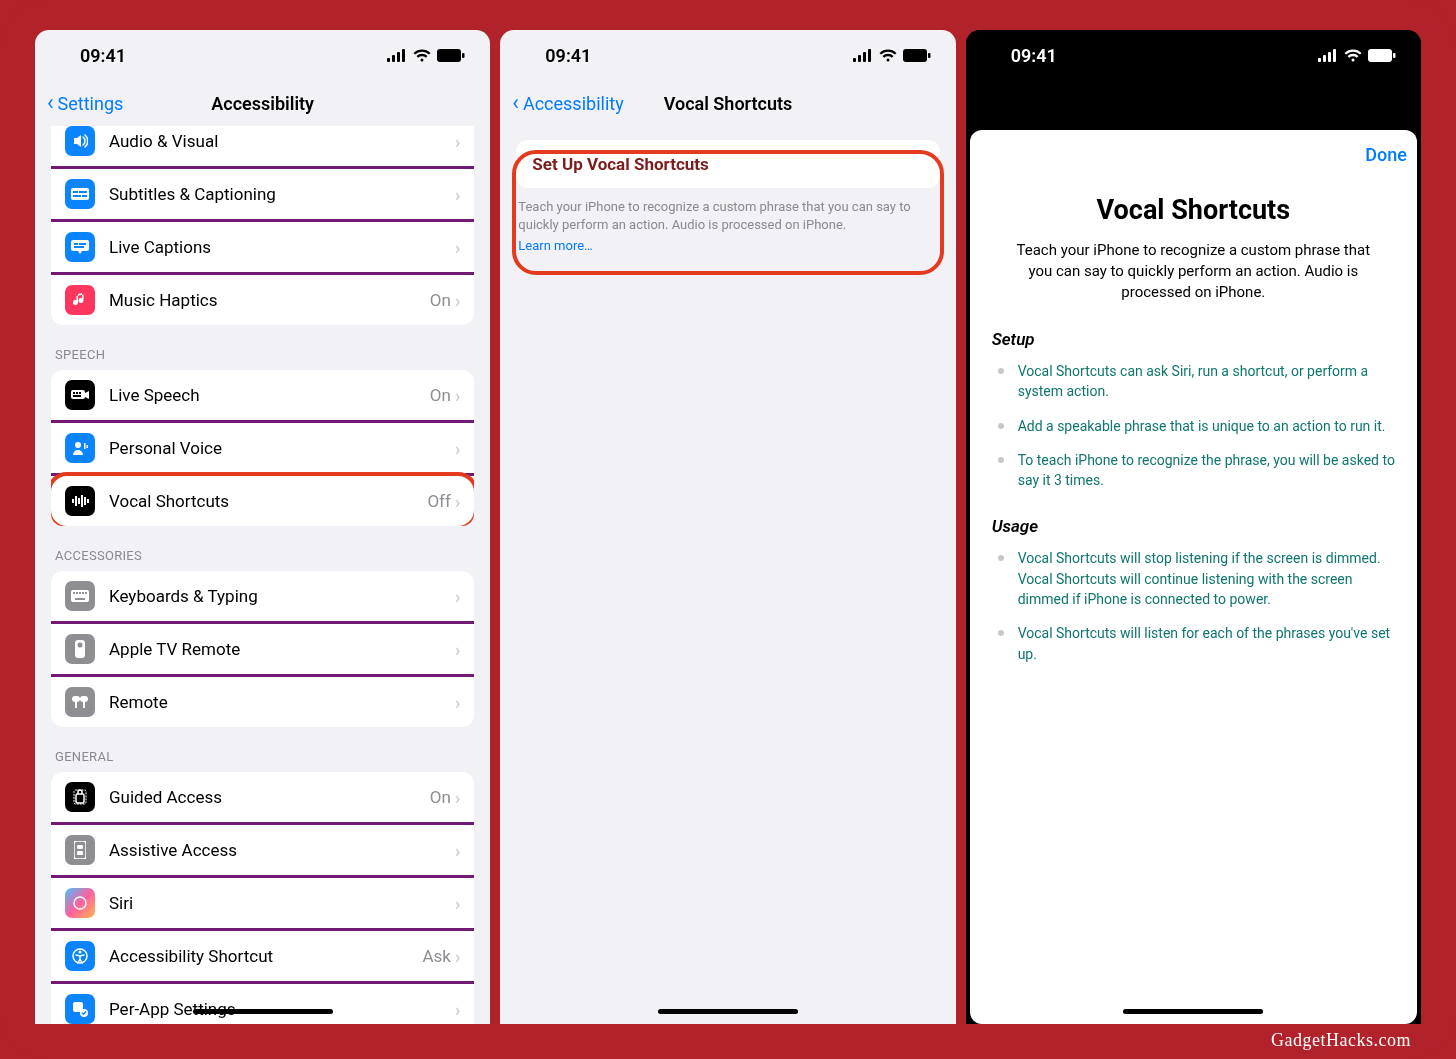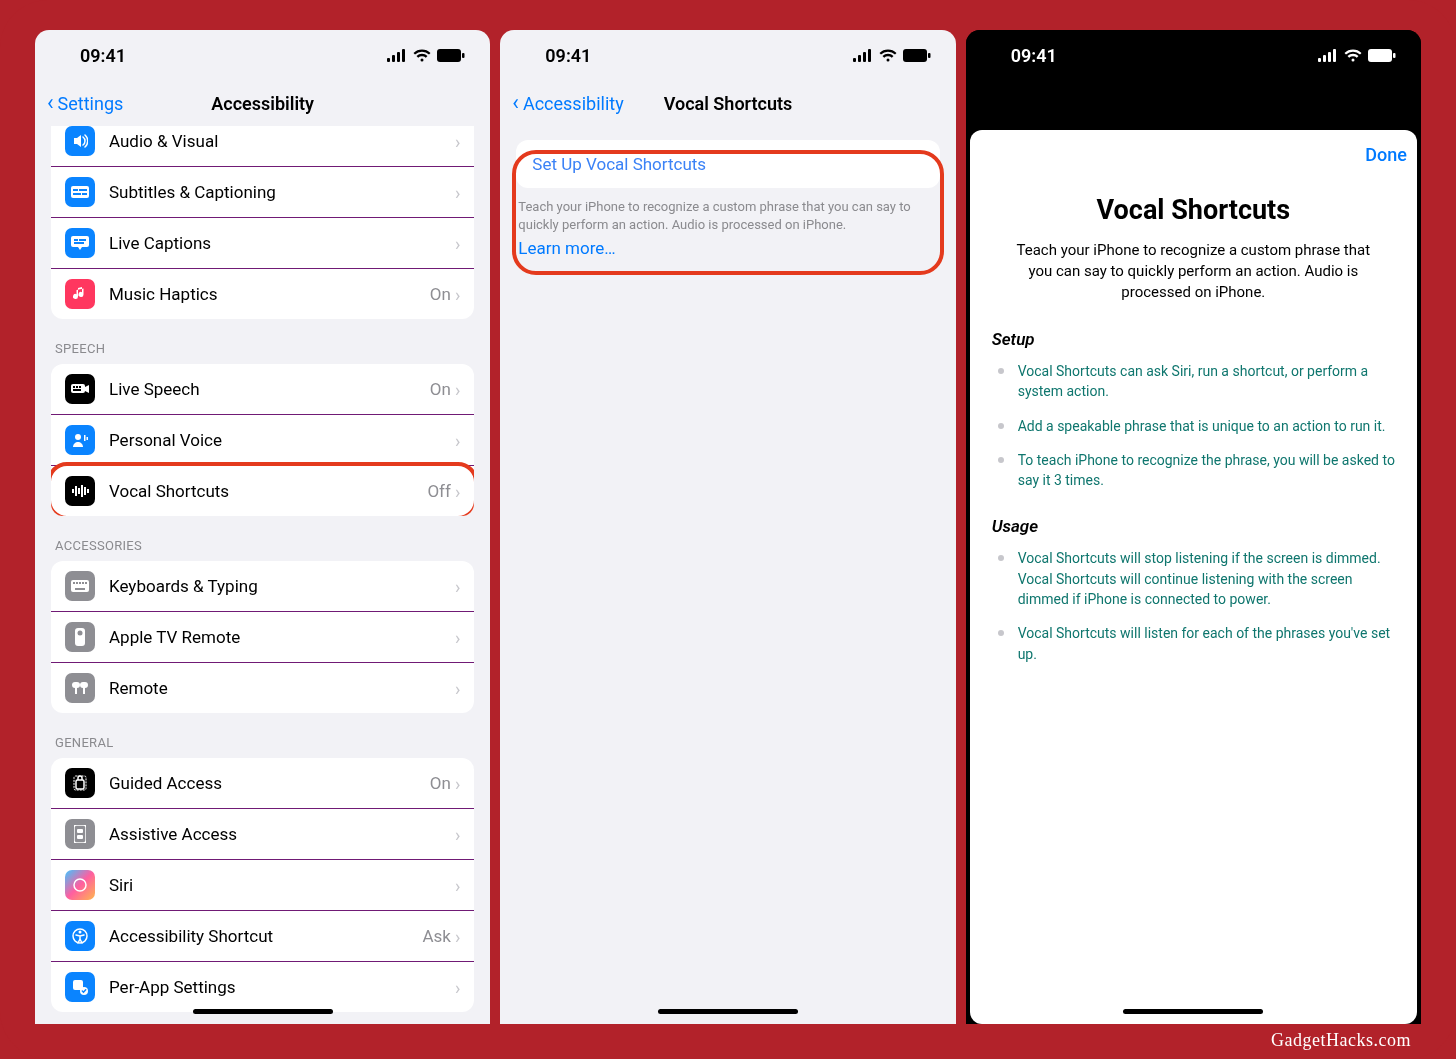--- a/index.html
+++ b/index.html
@@ -78,21 +78,21 @@
   }
   .group {
     margin: 0 16px;
     background: #fff;
     border-radius: 12px;
     overflow: hidden;
   }
   .row {
     display:flex; align-items:center;
     padding: 10px 14px;
-    border-bottom: 1px solid #701a75;
+    border-bottom: 3px solid #701a75;
     position: relative;
   }
   .row:last-child { border-bottom:none; }
   .row .icon-box {
     width:30px; height:30px; border-radius:7px;
     display:flex; align-items:center; justify-content:center;
     margin-right:14px; flex-shrink:0;
     color:#fff;
   }
   .row .label { flex:1; font-size:17px; color:#000; }
@@ -109,31 +109,32 @@
     border-radius:20px;
     pointer-events:none;
   }
   
   .setup-card {
     margin: 14px 16px 0 16px;
     background:#fff;
     border-radius:12px;
     padding:14px 16px;
     font-size:17px;
-    color:#3b82f6;
+    color:#7f1d1d;
+    font-weight:bold;
   }
   .footer-text {
     padding:10px 18px 2px 18px;
     font-size:13px;
     color:#8a8a8e;
     line-height:1.4;
   }
   .learn-more {
     padding:2px 18px;
-    font-size:17px;
+    font-size:13px;
     color:#007aff;
   }
   .highlight-box2 {
     position:absolute;
     top:120px; left:12px; right:12px; height:125px;
     border:4px solid #e43a1d;
     border-radius:24px;
     pointer-events:none;
   }
   

